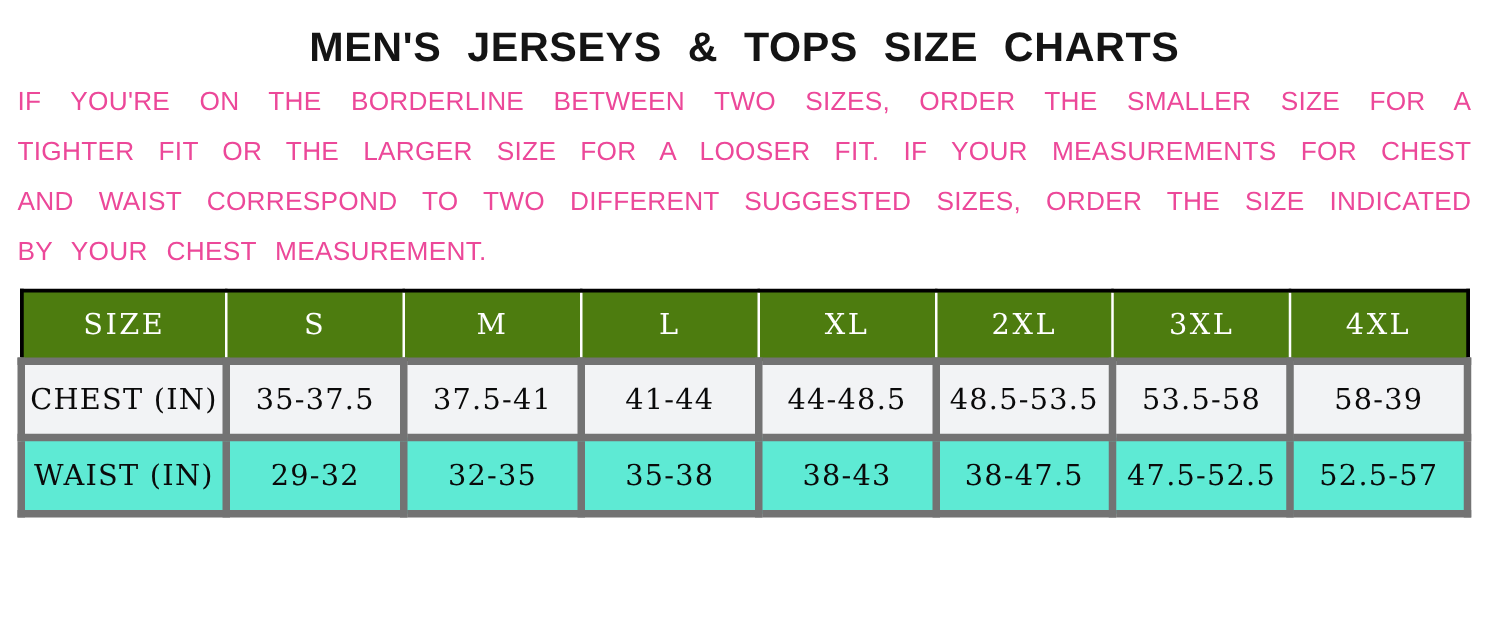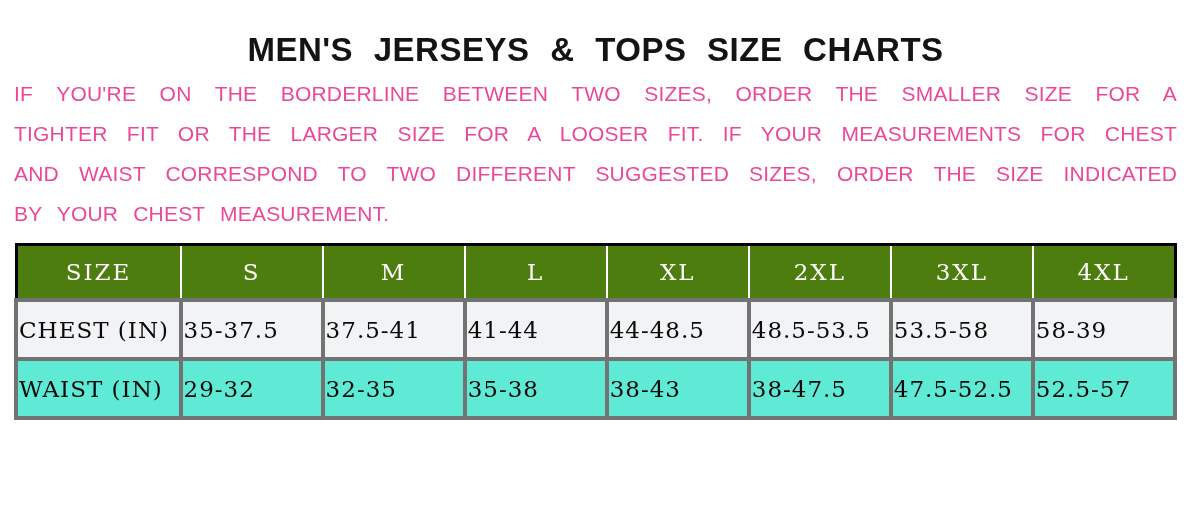--- a/index.html
+++ b/index.html
@@ -8,21 +8,21 @@
     width: 1191px;
     height: 510px;
     overflow: hidden;
     background: #ffffff;
     font-family: "Liberation Sans", sans-serif;
   }
   .page {
     box-sizing: border-box;
     width: 1191px;
     height: 510px;
-    padding: 30px 14px 0 14px;
+    padding: 18px 14px 0 14px;
   }
   .title {
     margin: 0;
     text-align: center;
     font-size: 33px;
     line-height: 40px;
     font-weight: bold;
     color: #141414;
     letter-spacing: 0.5px;
     word-spacing: 11px;
@@ -63,22 +63,22 @@
     font-weight: normal;
     letter-spacing: 2px;
     border: 2px solid #000000;
     border-left-color: #ffffff;
     border-right-color: #ffffff;
     text-align: center;
     vertical-align: middle;
   }
   table.size-table td {
     height: 53px;
-    border: 4px solid #737373;
-    text-align: left;
+    border: 6px solid #737373;
+    text-align: center;
     vertical-align: middle;
     letter-spacing: 1px;
     margin-top: 39px;
   }
   tr.row-shaded td { background: #f2f3f5; }
   tr.row-white  td { background: #5eead4; }
 </style>
 </head>
 <body>
 

